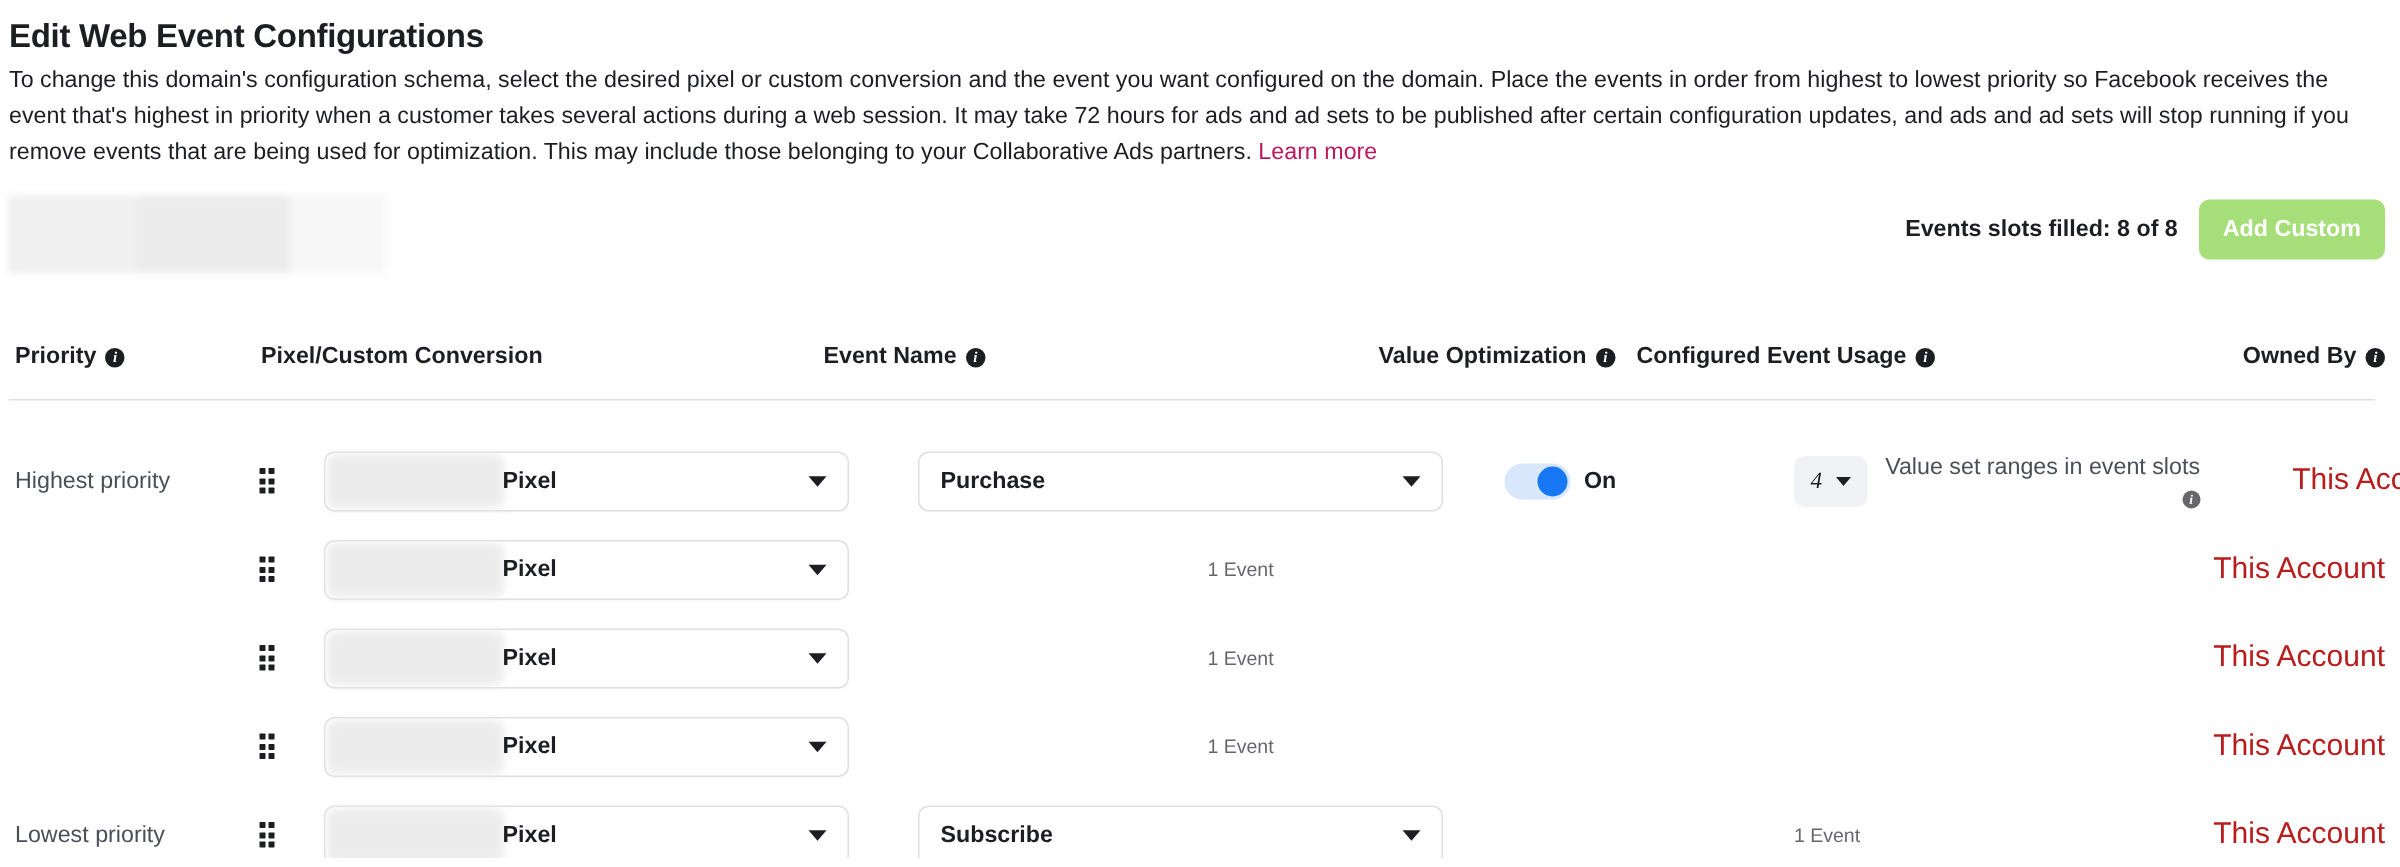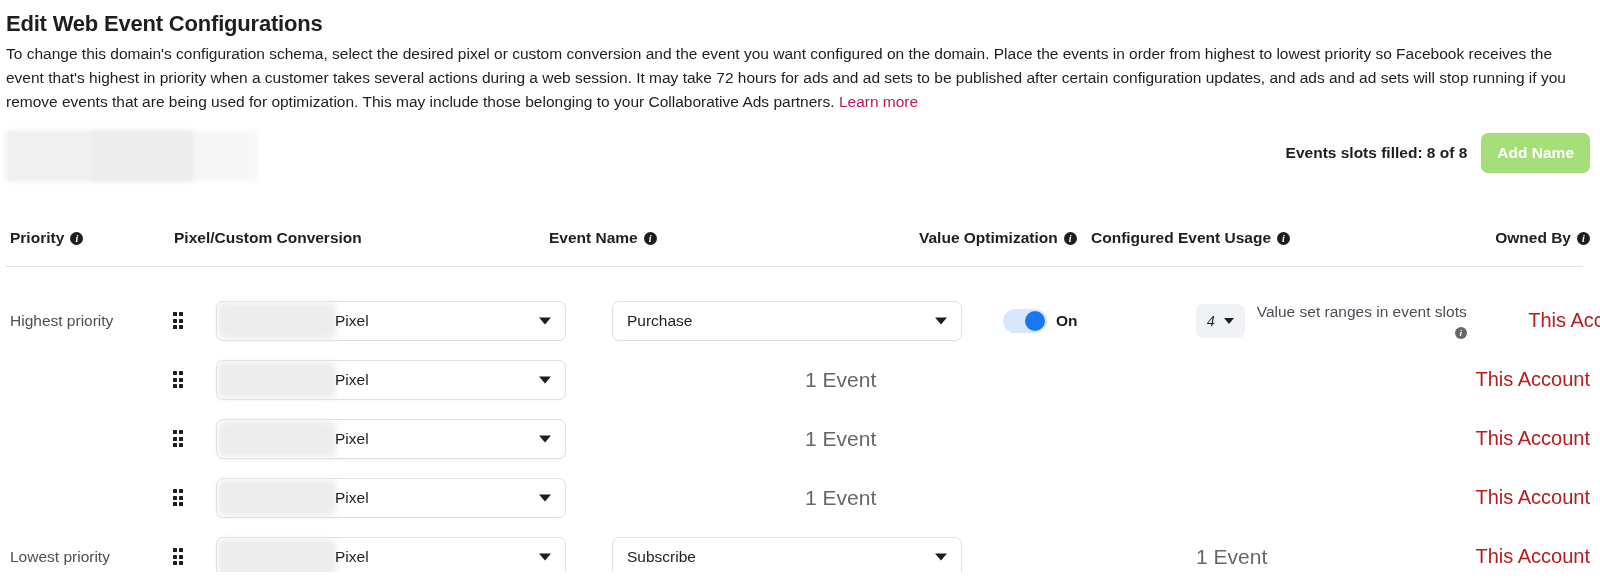--- a/index.html
+++ b/index.html
@@ -91,20 +91,21 @@
 
   
   .data-row { height: 59px; gap: 21px; }
   .prio-label { font-size: 15.5px; color: #4b4f56; white-space: nowrap; }
 
   
   .sel {
     position: relative; height: 40px; border: 1px solid #dddfe2; border-radius: 7px;
     background: #ffffff; display: flex; align-items: center; cursor: pointer;
     box-shadow: 0 1px 1px rgba(0,0,0,0.02);
+    font-weight: bold;
   }
   .sel-pixel { width: 350px; }
   .sel-event { width: 350px; padding-left: 14px; }
   .sel-text { font-size: 15.5px; color: #1c1e21; white-space: nowrap; }
   .caret {
     position: absolute; right: 14px; top: 50%; transform: translateY(-50%);
     width: 0; height: 0; border-left: 6px solid transparent; border-right: 6px solid transparent;
     border-top: 7px solid #1c1e21;
   }
   
@@ -134,39 +135,39 @@
     border-radius: 7px; height: 34px; padding: 0 11px; cursor: pointer;
   }
   .num-sel .n { font-size: 15.5px; color: #1c1e21; font-style: italic;
                 font-family: "Liberation Serif", serif; }
   .num-caret {
     width: 0; height: 0; border-left: 5px solid transparent; border-right: 5px solid transparent;
     border-top: 6px solid #1c1e21;
   }
   .usage-note { font-size: 15.5px; color: #4b4f56; display: flex; align-items: flex-end; gap: 6px;
                 white-space: nowrap; flex-direction: column; }
-  .usage-plain { font-size: 21px; color: #65676b; white-space: nowrap; }
+  .usage-plain { font-size: 13px; color: #65676b; white-space: nowrap; }
   .owner-text { font-size: 20px; color: #b91c1c; white-space: nowrap; }
 </style>
 </head>
 <body>
 
 <div class="page">
 
   <div class="hdr">
     <h1 class="hdr-title">Edit Web Event Configurations</h1>
     <p class="hdr-desc"><span>To change this domain's configuration schema, select the desired pixel or custom conversion and the event you want configured on the domain. Place the events in order from highest to lowest priority so Facebook receives the event that's highest in priority when a customer takes several actions during a web session. It may take 72 hours for ads and ad sets to be published after certain configuration updates, and ads and ad sets will stop running if you remove events that are being used for optimization. This may include those belonging to your Collaborative Ads partners.</span>
       <a class="hdr-link">Learn more</a></p>
   </div>
 
   <div class="redact-block"></div>
 
   <div class="slots-row">
     <span class="slots-text">Events slots filled: 8 of 8</span>
-    <button class="add-event-btn" disabled="">Add Name</button>
+    <button class="add-event-btn" disabled="">Add Custom</button>
   </div>
 
   <div class="tbl">
 
     <div class="row hdr-row">
       <div class="c-priority">
         <div class="th">
           <span>Priority</span>
           <span class="info-icon">i</span>
         </div>

